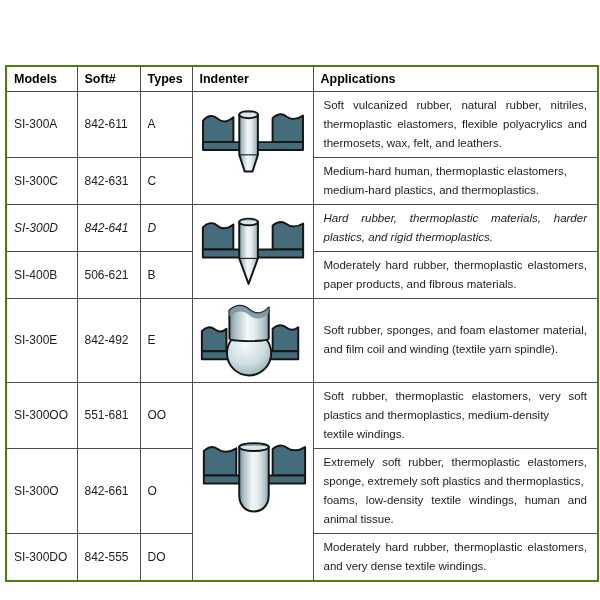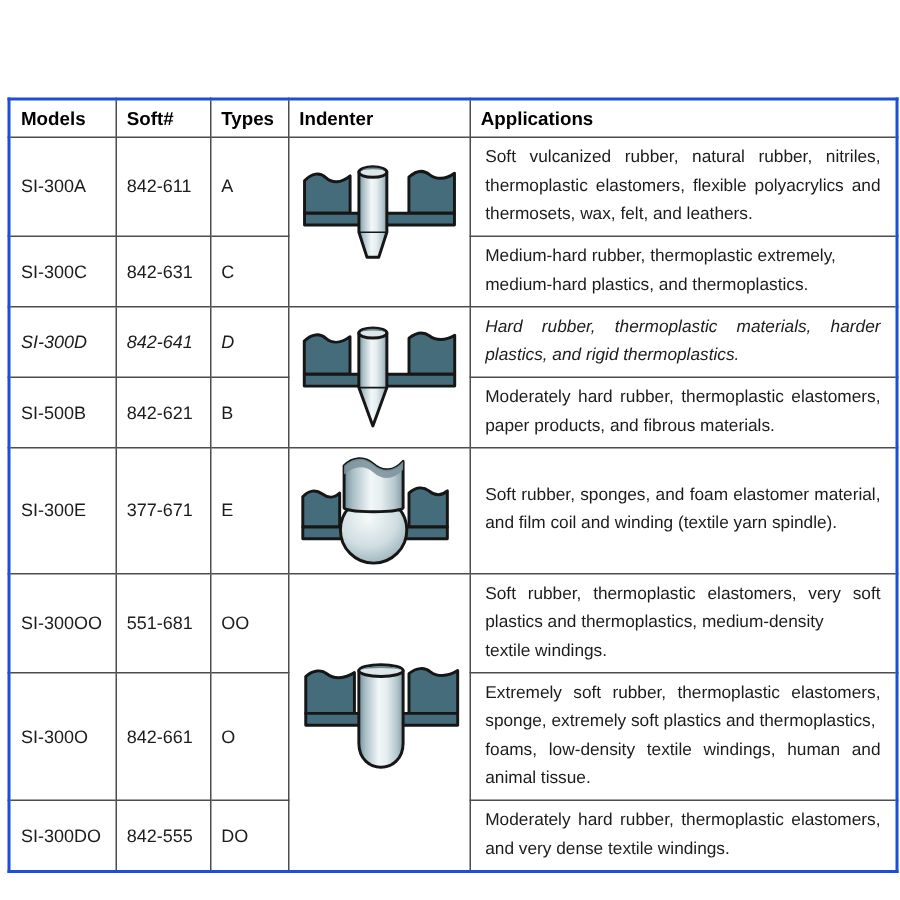--- a/index.html
+++ b/index.html
@@ -9,21 +9,21 @@
     font-family: "Liberation Sans", sans-serif;
     position: relative;
     overflow: hidden;
   }
   .sheet { position: absolute; left: 5px; top: 65px; }
 
   table.spec {
     border-collapse: collapse;
     table-layout: fixed;
     width: 592px;
-    border: 2px solid #1d4ed8;
+    border: 2px solid #4d7c0f;
   }
   .spec th, .spec td {
     border: 1px solid #4d4d4d;
     vertical-align: middle;
     color: #1c1c1c;
     overflow: hidden;
   }
   .spec th {
     text-align: left;
     padding: 3px 7px;
@@ -123,21 +123,21 @@
             <path class="cres" d="M47.2,15.4 A8.5,3.2 0 0 1 63.8,15.4 A8.5,1.6 0 0 0 47.2,15.4 Z"></path>
           </svg>
         </td>
         <td class="apps">Soft vulcanized rubber, natural rubber, nitriles, thermoplastic elastomers, flexible polyacrylics and thermosets, wax, felt, and leathers.</td>
       </tr>
 
       <tr class="r2">
         <td class="plain">SI-300C</td>
         <td class="plain">842-631</td>
         <td class="plain">C</td>
-        <td class="apps">Medium-hard rubber, thermoplastic extremely,
+        <td class="apps">Medium-hard human, thermoplastic elastomers,
 medium-hard plastics, and thermoplastics.</td>
       </tr>
 
       <tr class="r3">
         <td class="plain">SI-300D</td>
         <td class="plain">842-641</td>
         <td class="plain">D</td>
         <td class="ind" rowspan="2">
           <svg width="118" height="75" viewBox="0 0 120 76">
             <path class="blk" d="M9,13.5 C14,8.5 19.5,8 23.5,11.5 C27.5,15 33.5,15.5 40,10.5 L40,36 L9,36 Z"></path>
@@ -146,29 +146,29 @@
             <path class="met" d="M46,8 L46,45 L55.5,71 L65,45 L65,8 Z"></path>
             <line class="joint" x1="46" y1="45" x2="65" y2="45"></line>
             <ellipse class="top" cx="55.5" cy="8" rx="9.5" ry="3.4"></ellipse>
             <path class="cres" d="M47.2,7.5 A8.5,3 0 0 1 63.8,7.5 A8.5,1.5 0 0 0 47.2,7.5 Z"></path>
           </svg>
         </td>
         <td class="apps">Hard rubber, thermoplastic materials, harder plastics, and rigid thermoplastics.</td>
       </tr>
 
       <tr class="r4">
-        <td class="plain">SI-500B</td>
-        <td class="plain">842-621</td>
+        <td class="plain">SI-400B</td>
+        <td class="plain">506-621</td>
         <td class="plain">B</td>
         <td class="apps">Moderately hard rubber, thermoplastic elastomers, paper products, and fibrous materials.</td>
       </tr>
 
       <tr class="r5">
         <td class="plain">SI-300E</td>
-        <td class="plain">377-671</td>
+        <td class="plain">842-492</td>
         <td class="plain">E</td>
         <td class="ind">
           <svg width="118" height="81" viewBox="0 0 120 82">
             <path class="blk" d="M8,31.5 C12,27 17,26.5 21,29.5 C25,32.5 29.5,32.5 33,29 L33,52 L8,52 Z"></path>
             <path class="blk" d="M80,29 C84.5,25 89.5,24.5 93.5,27.5 C97.5,30.8 102,31 106,27.5 L106,52 L80,52 Z"></path>
             <rect class="blk" x="8" y="52" width="98" height="8"></rect>
             <circle class="ballf" cx="56" cy="54" r="22.5"></circle>
             <path class="met" d="M36,10.5 C42,4.5 50,4 56,9.5 C62,15 70,14.5 76,7.5 L76,39 C76,42.5 36,42.5 36,39 Z"></path>
             <path class="rim" d="M36,10.5 C42,4.5 50,4 56,9.5 C62,15 70,14.5 76,7.5 L76,13 C70,20 62,20.5 56,15 C50,9.8 43,10.3 36,16.5 Z"></path>
           </svg>

